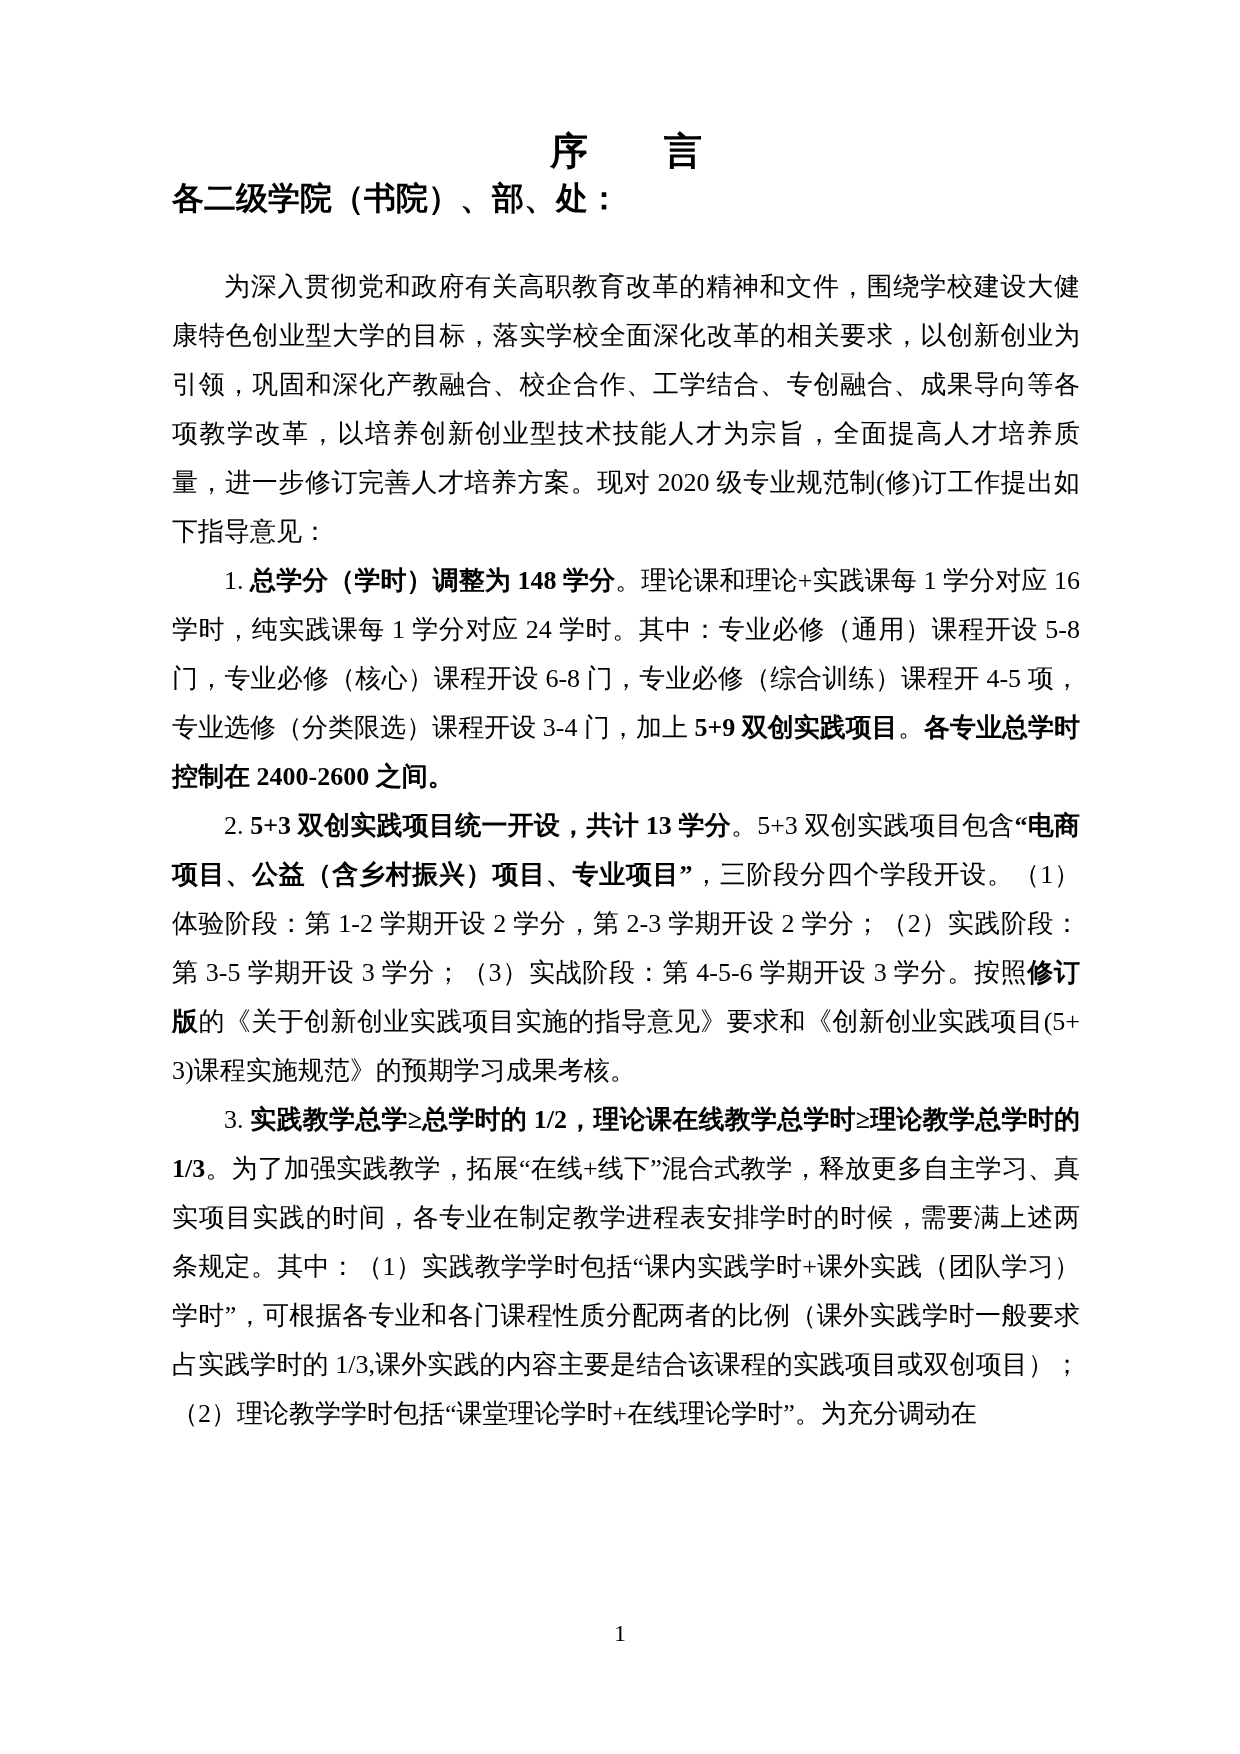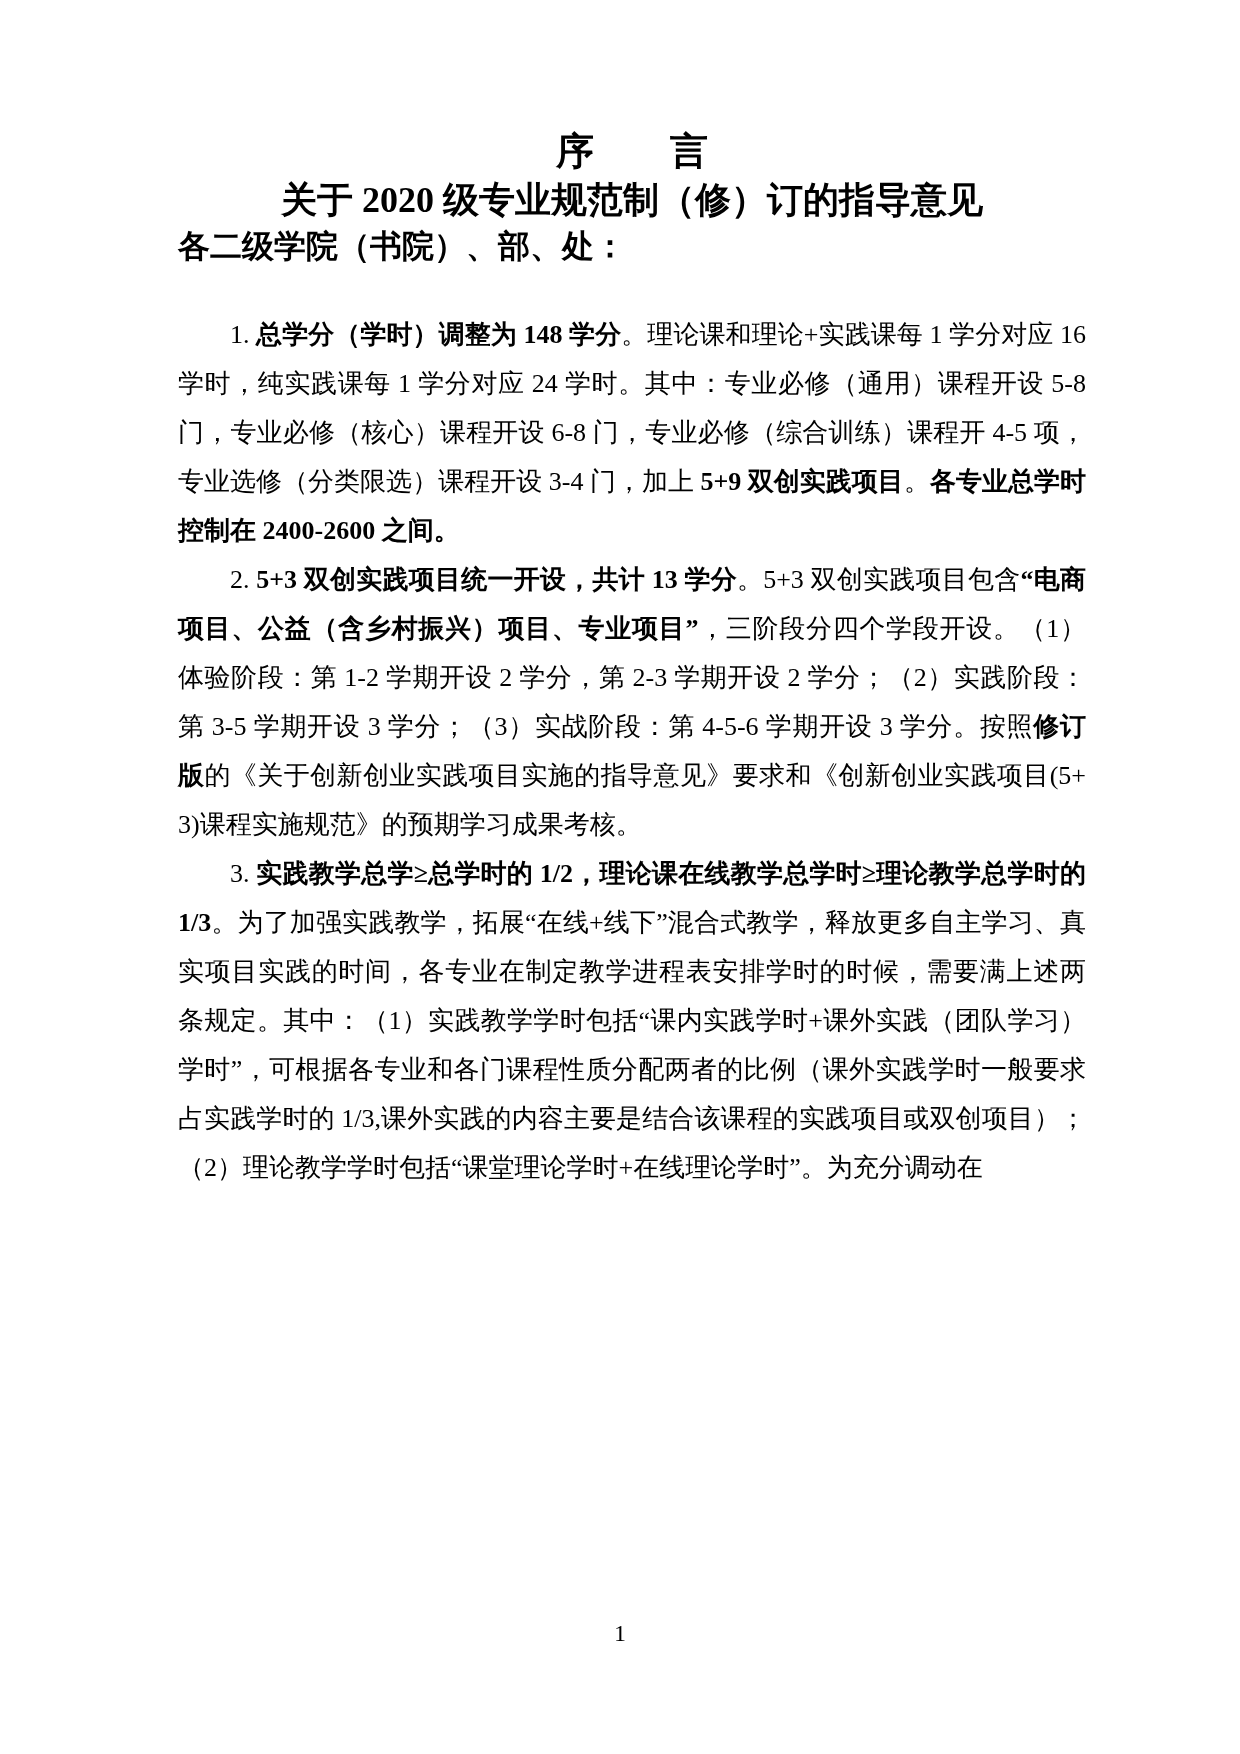--- a/index.html
+++ b/index.html
@@ -11,21 +11,21 @@
     position: relative;
     width: 1240px;
     height: 1754px;
     background: #ffffff;
     color: #000000;
     font-family: "Liberation Serif", "DejaVu Serif", serif;
     overflow: hidden;
   }
   .content {
     position: absolute;
-    left: 178px;
+    left: 172px;
     top: 126px;
     width: 908px;
   }
   .doc-title {
     font-size: 38px;
     font-weight: 700;
     line-height: 50px;
     text-align: center;
     margin: 0;
   }
@@ -66,22 +66,22 @@
     font-size: 24px;
     line-height: 34px;
   }
 </style>
 </head>
 <body>
 
 <div class="page">
   <div class="content">
     <h1 class="doc-title">序　　言</h1>
-    <h2 class="doc-subtitle">关于 2020 级专业规范制（修）订的指导意见</h2>
     <div class="salutation">各二级学院（书院）、部、处：</div>
     <div class="body-text" id="body-text">
+        <p><span>为深入贯彻党和政府有关高职教育改革的精神和文件，围绕学校建设大健康特色创业型大学的目标，落实学校全面深化改革的相关要求，以创新创业为引领，巩固和深化产教融合、校企合作、工学结合、专创融合、成果导向等各项教学改革，以培养创新创业型技术技能人才为宗旨，全面提高人才培养质量，进一步修订完善人才培养方案。现对 2020 级专业规范制(修)订工作提出如下指导意见：</span></p>
         <p><span>1. </span><b>总学分（学时）调整为 148 学分</b><span>。理论课和理论+实践课每 1 学分对应 16 学时，纯实践课每 1 学分对应 24 学时。其中：专业必修（通用）课程开设 5-8 门，专业必修（核心）课程开设 6-8 门，专业必修（综合训练）课程开 4-5 项，专业选修（分类限选）课程开设 3-4 门，加上 </span><b>5+9 双创实践项目</b><span>。</span><b>各专业总学时控制在 2400-2600 之间。</b></p>
         <p><span>2. </span><b>5+3 双创实践项目统一开设，共计 13 学分</b><span>。5+3 双创实践项目包含</span><b>“电商项目、公益（含乡村振兴）项目、专业项目”</b><span>，三阶段分四个学段开设。（1）体验阶段：第 1-2 学期开设 2 学分，第 2-3 学期开设 2 学分；（2）实践阶段：第 3-5 学期开设 3 学分；（3）实战阶段：第 4-5-6 学期开设 3 学分。按照</span><b>修订版</b><span>的《关于创新创业实践项目实施的指导意见》要求和《创新创业实践项目(5+3)课程实施规范》的预期学习成果考核。</span></p>
         <p><span>3. </span><b>实践教学总学≥总学时的 1/2，理论课在线教学总学时≥理论教学总学时的 1/3</b><span>。为了加强实践教学，拓展“在线+线下”混合式教学，释放更多自主学习、真实项目实践的时间，各专业在制定教学进程表安排学时的时候，需要满上述两条规定。其中：（1）实践教学学时包括“课内实践学时+课外实践（团队学习）学时”，可根据各专业和各门课程性质分配两者的比例（课外实践学时一般要求占实践学时的 1/3,课外实践的内容主要是结合该课程的实践项目或双创项目）；（2）理论教学学时包括“课堂理论学时+在线理论学时”。为充分调动在</span></p>
       </div>
   </div>
   <div class="page-number">1</div>
 </div>
 
 </body></html>

